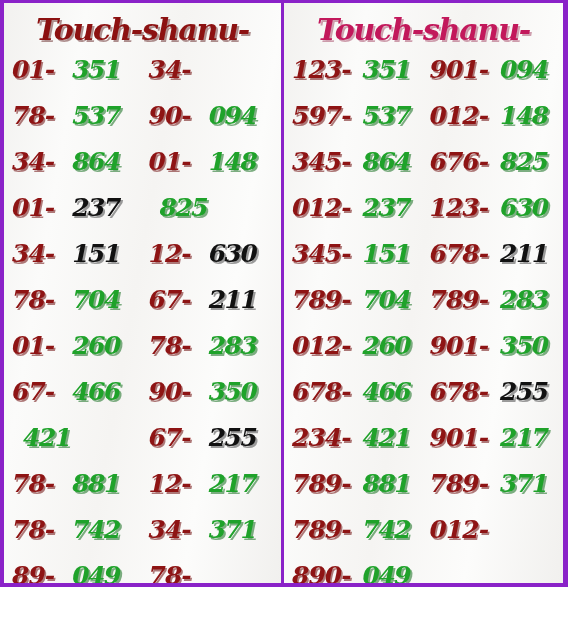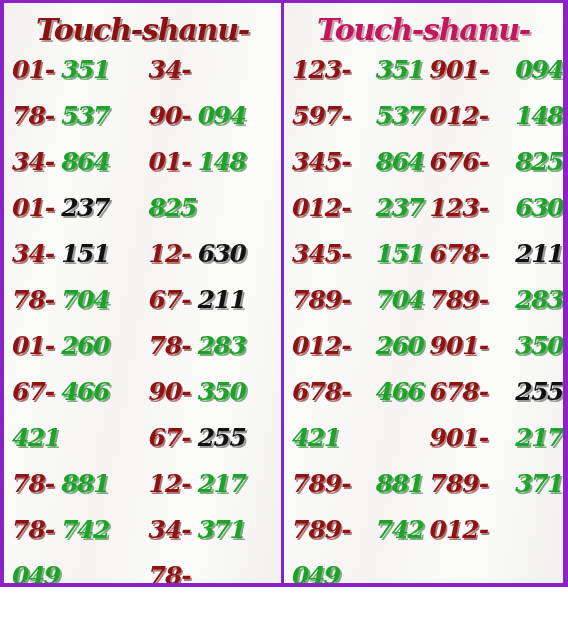--- a/index.html
+++ b/index.html
@@ -71,36 +71,36 @@
   }
   .col-b { padding-left: 6px; }
 
   .row {
     display: flex;
     align-items: baseline;
     white-space: nowrap;
     height: 46px;
     line-height: 46px;
   }
-  .panel-right .row { height: 46px; line-height: 46px; justify-content: space-between; }
+  .panel-right .row { height: 46px; line-height: 46px; }
 
   .num {
     font-family: "DejaVu Serif", serif;
     font-weight: 700;
     font-style: italic;
     font-size: 25px;
     letter-spacing: -1px;
     -webkit-font-smoothing: none;
   }
   .key {
     color: #8e1414;
     text-shadow: 1.5px 1.5px 0 rgba(110,12,12,0.55), 1px 1px 0 rgba(255,255,255,0.45);
     margin-right: 7px;
   }
-  .val { letter-spacing: -1.5px; }
+  .val { letter-spacing: -1.5px; margin-left: 11px; }
   .val.green { color: #1fa22a; text-shadow: 2px 2px 0 rgba(20,110,30,0.55), 1px 1px 0 rgba(255,255,255,0.5); }
   .val.black { color: #111111; text-shadow: 2px 2px 0 rgba(130,130,130,0.8), 1px 1px 0 rgba(255,255,255,0.5); }
   .val.empty { min-width: 4px; }
 
   .tight .key { margin-right: 1px; }
 </style>
 </head>
 <body>
 
 <div id="app">
@@ -147,20 +147,21 @@
             </div>
             <div class="row">
               <span class="num key">78-</span>
               <span class="num val green">881</span>
             </div>
             <div class="row">
               <span class="num key">78-</span>
               <span class="num val green">742</span>
             </div>
             <div class="row">
+              <span class="num key">89-</span>
               <span class="num val green">049</span>
             </div>
             <div class="row">
               <span class="num key">56-</span>
               <span class="num val green">507</span>
             </div>
           </div>
         <div class="col col-b">
             <div class="row">
               <span class="num key">34-</span>
@@ -244,31 +245,33 @@
             </div>
             <div class="row tight">
               <span class="num key">012-</span>
               <span class="num val green">260</span>
             </div>
             <div class="row tight">
               <span class="num key">678-</span>
               <span class="num val green">466</span>
             </div>
             <div class="row tight">
+              <span class="num key">234-</span>
               <span class="num val green">421</span>
             </div>
             <div class="row tight">
               <span class="num key">789-</span>
               <span class="num val green">881</span>
             </div>
             <div class="row tight">
               <span class="num key">789-</span>
               <span class="num val green">742</span>
             </div>
             <div class="row tight">
+              <span class="num key">890-</span>
               <span class="num val green">049</span>
             </div>
             <div class="row tight">
               <span class="num key">567-</span>
               <span class="num val green">507</span>
             </div>
           </div>
         <div class="col col-b">
             <div class="row tight">
               <span class="num key">901-</span>

